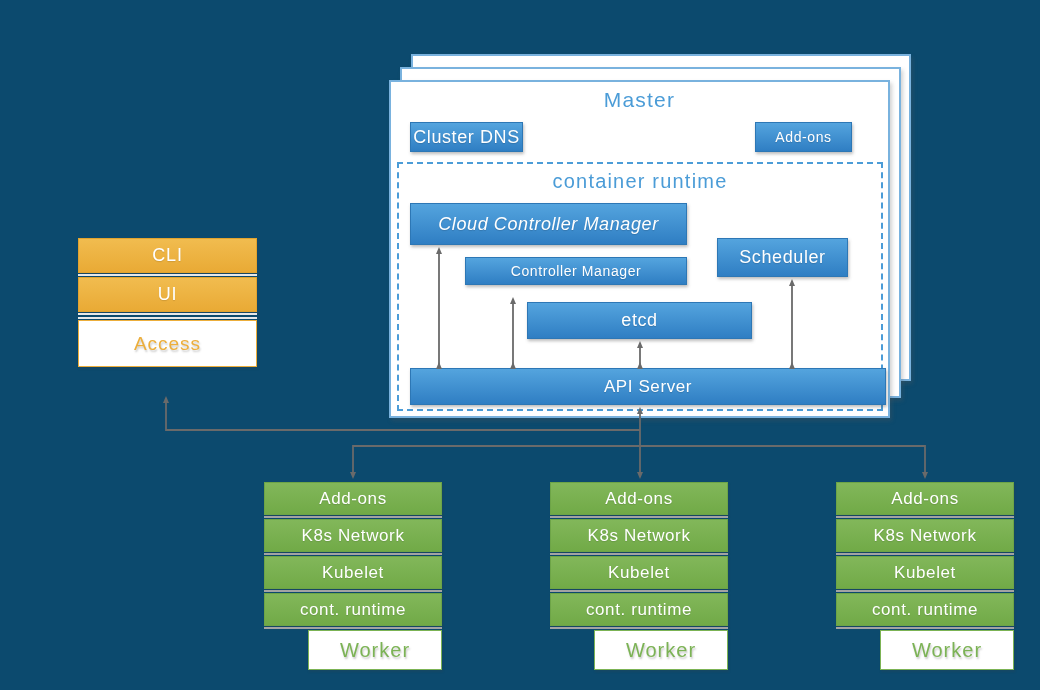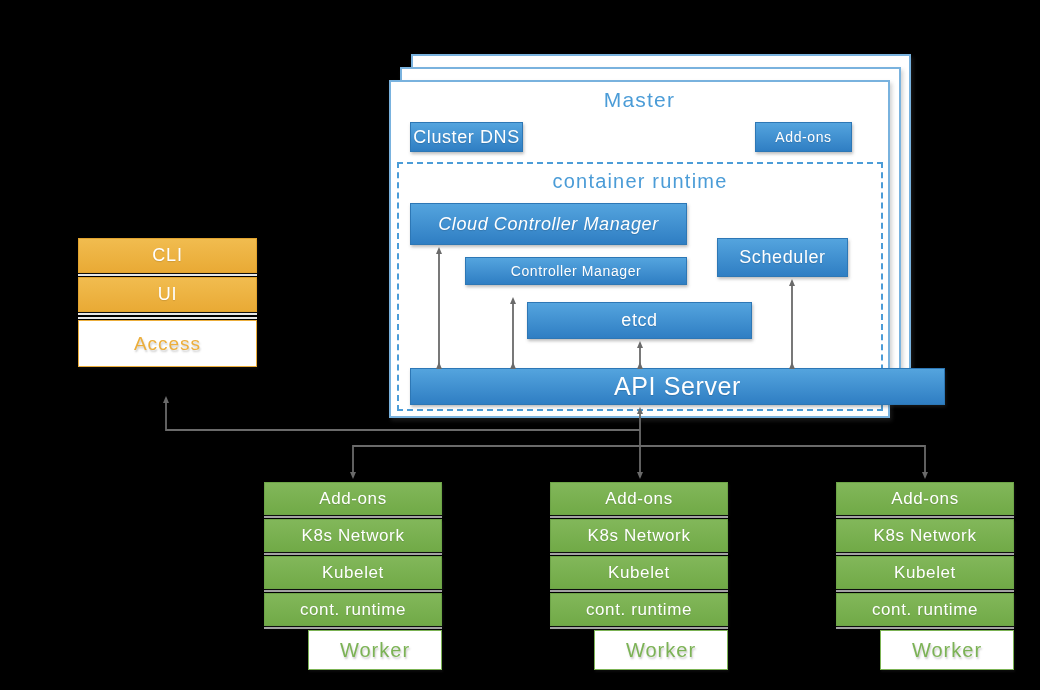--- a/index.html
+++ b/index.html
@@ -1,17 +1,17 @@
 <!DOCTYPE html>
 <html style="--blue-top: #54a4de; --blue-bottom: #2f7ec3; --blue-accent: #4b9cd7; --blue-border: #79b2de; --orange-top: #f1bc4f; --orange-bottom: #e9aa35; --orange-accent: #ecae3b; --green-top: #82b75a; --green-bottom: #71aa47; --green-accent: #7cb355; --line-gray: #6a6a6a;"><head>
 <meta charset="utf-8">
 <style>
   html,body{margin:0;padding:0;background:#ffffff;}
   #stage{
-    position:relative;width:1040px;height:690px;background:#000000;overflow:hidden;
+    position:relative;width:1040px;height:690px;background:#0c4a6e;overflow:hidden;
     font-family:"Liberation Sans","DejaVu Sans",sans-serif;
   }
   .abs{position:absolute;box-sizing:border-box;}
 
   
   .frame{
     background:#ffffff;border:2px solid var(--blue-border,#79b2de);
     box-shadow:2px 3px 4px rgba(90,90,90,.28);
   }
   .dashed-box{
@@ -83,21 +83,21 @@
   <div class="abs bluebox" style="left:410px;top:122px;width:113px;height:30px;font-size:18px;">Cluster DNS</div>
   <div class="abs bluebox" style="left:755px;top:122px;width:97px;height:30px;font-size:14px;">Add-ons</div>
 
   <div class="abs dashed-box" style="left:397px;top:162px;width:486px;height:249px;"></div>
   <div class="abs blue-title runtime-title" style="left:397px;top:170px;width:486px;">container runtime</div>
 
   <div class="abs bluebox" style="left:410px;top:203px;width:277px;height:42px;font-size:18px;font-style:italic;">Cloud Controller Manager</div>
   <div class="abs bluebox" style="left:465px;top:257px;width:222px;height:28px;font-size:14px;">Controller Manager</div>
   <div class="abs bluebox" style="left:717px;top:238px;width:131px;height:39px;font-size:18px;">Scheduler</div>
   <div class="abs bluebox" style="left:527px;top:302px;width:225px;height:37px;font-size:18px;">etcd</div>
-  <div class="abs bluebox" style="left:410px;top:368px;width:535px;height:37px;font-size:25px;">API Server</div>
+  <div class="abs bluebox" style="left:410px;top:368px;width:476px;height:37px;font-size:17px;">API Server</div>
 
   <div class="abs vstack" style="left:78px;top:238px;width:179px;">
     <div class="orangebox row33">CLI</div>
     <div class="divider-light"></div>
     <div class="orangebox row33">UI</div>
     <div class="divider-light"></div>
     <div class="divider-light"></div>
     <div class="whitebox-orange" style="height:45px;">Access</div>
   </div>
 

